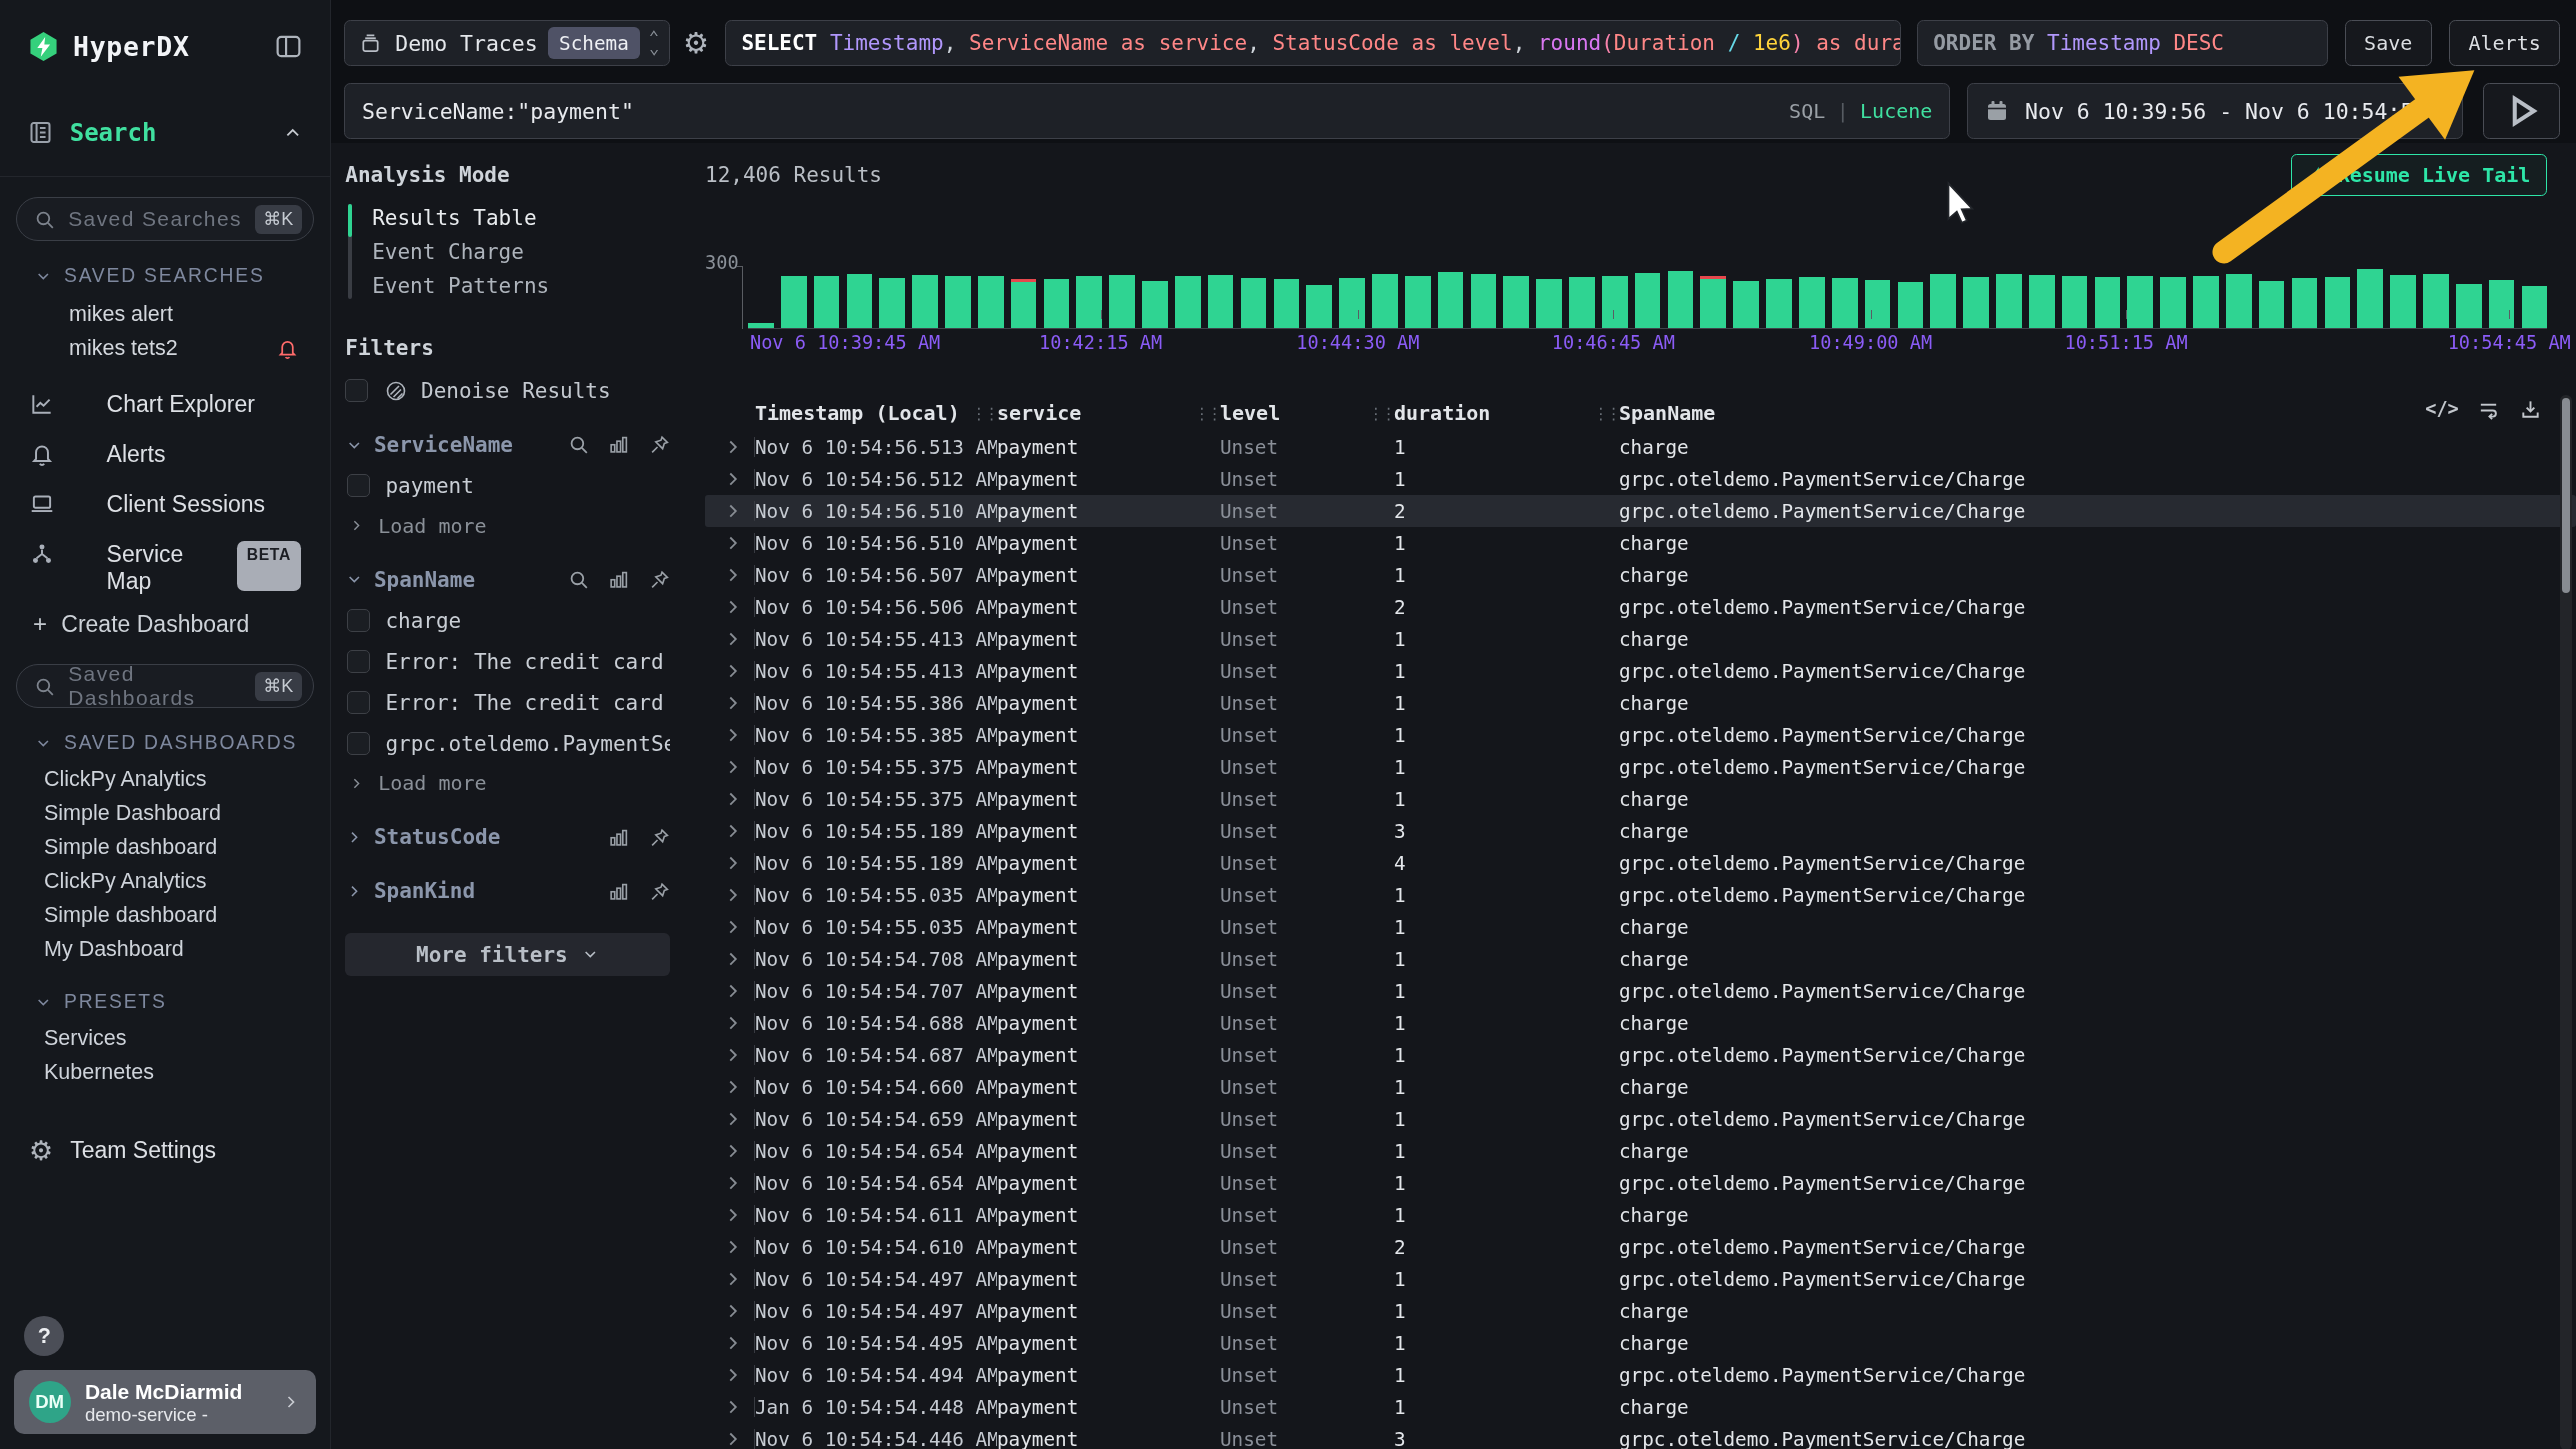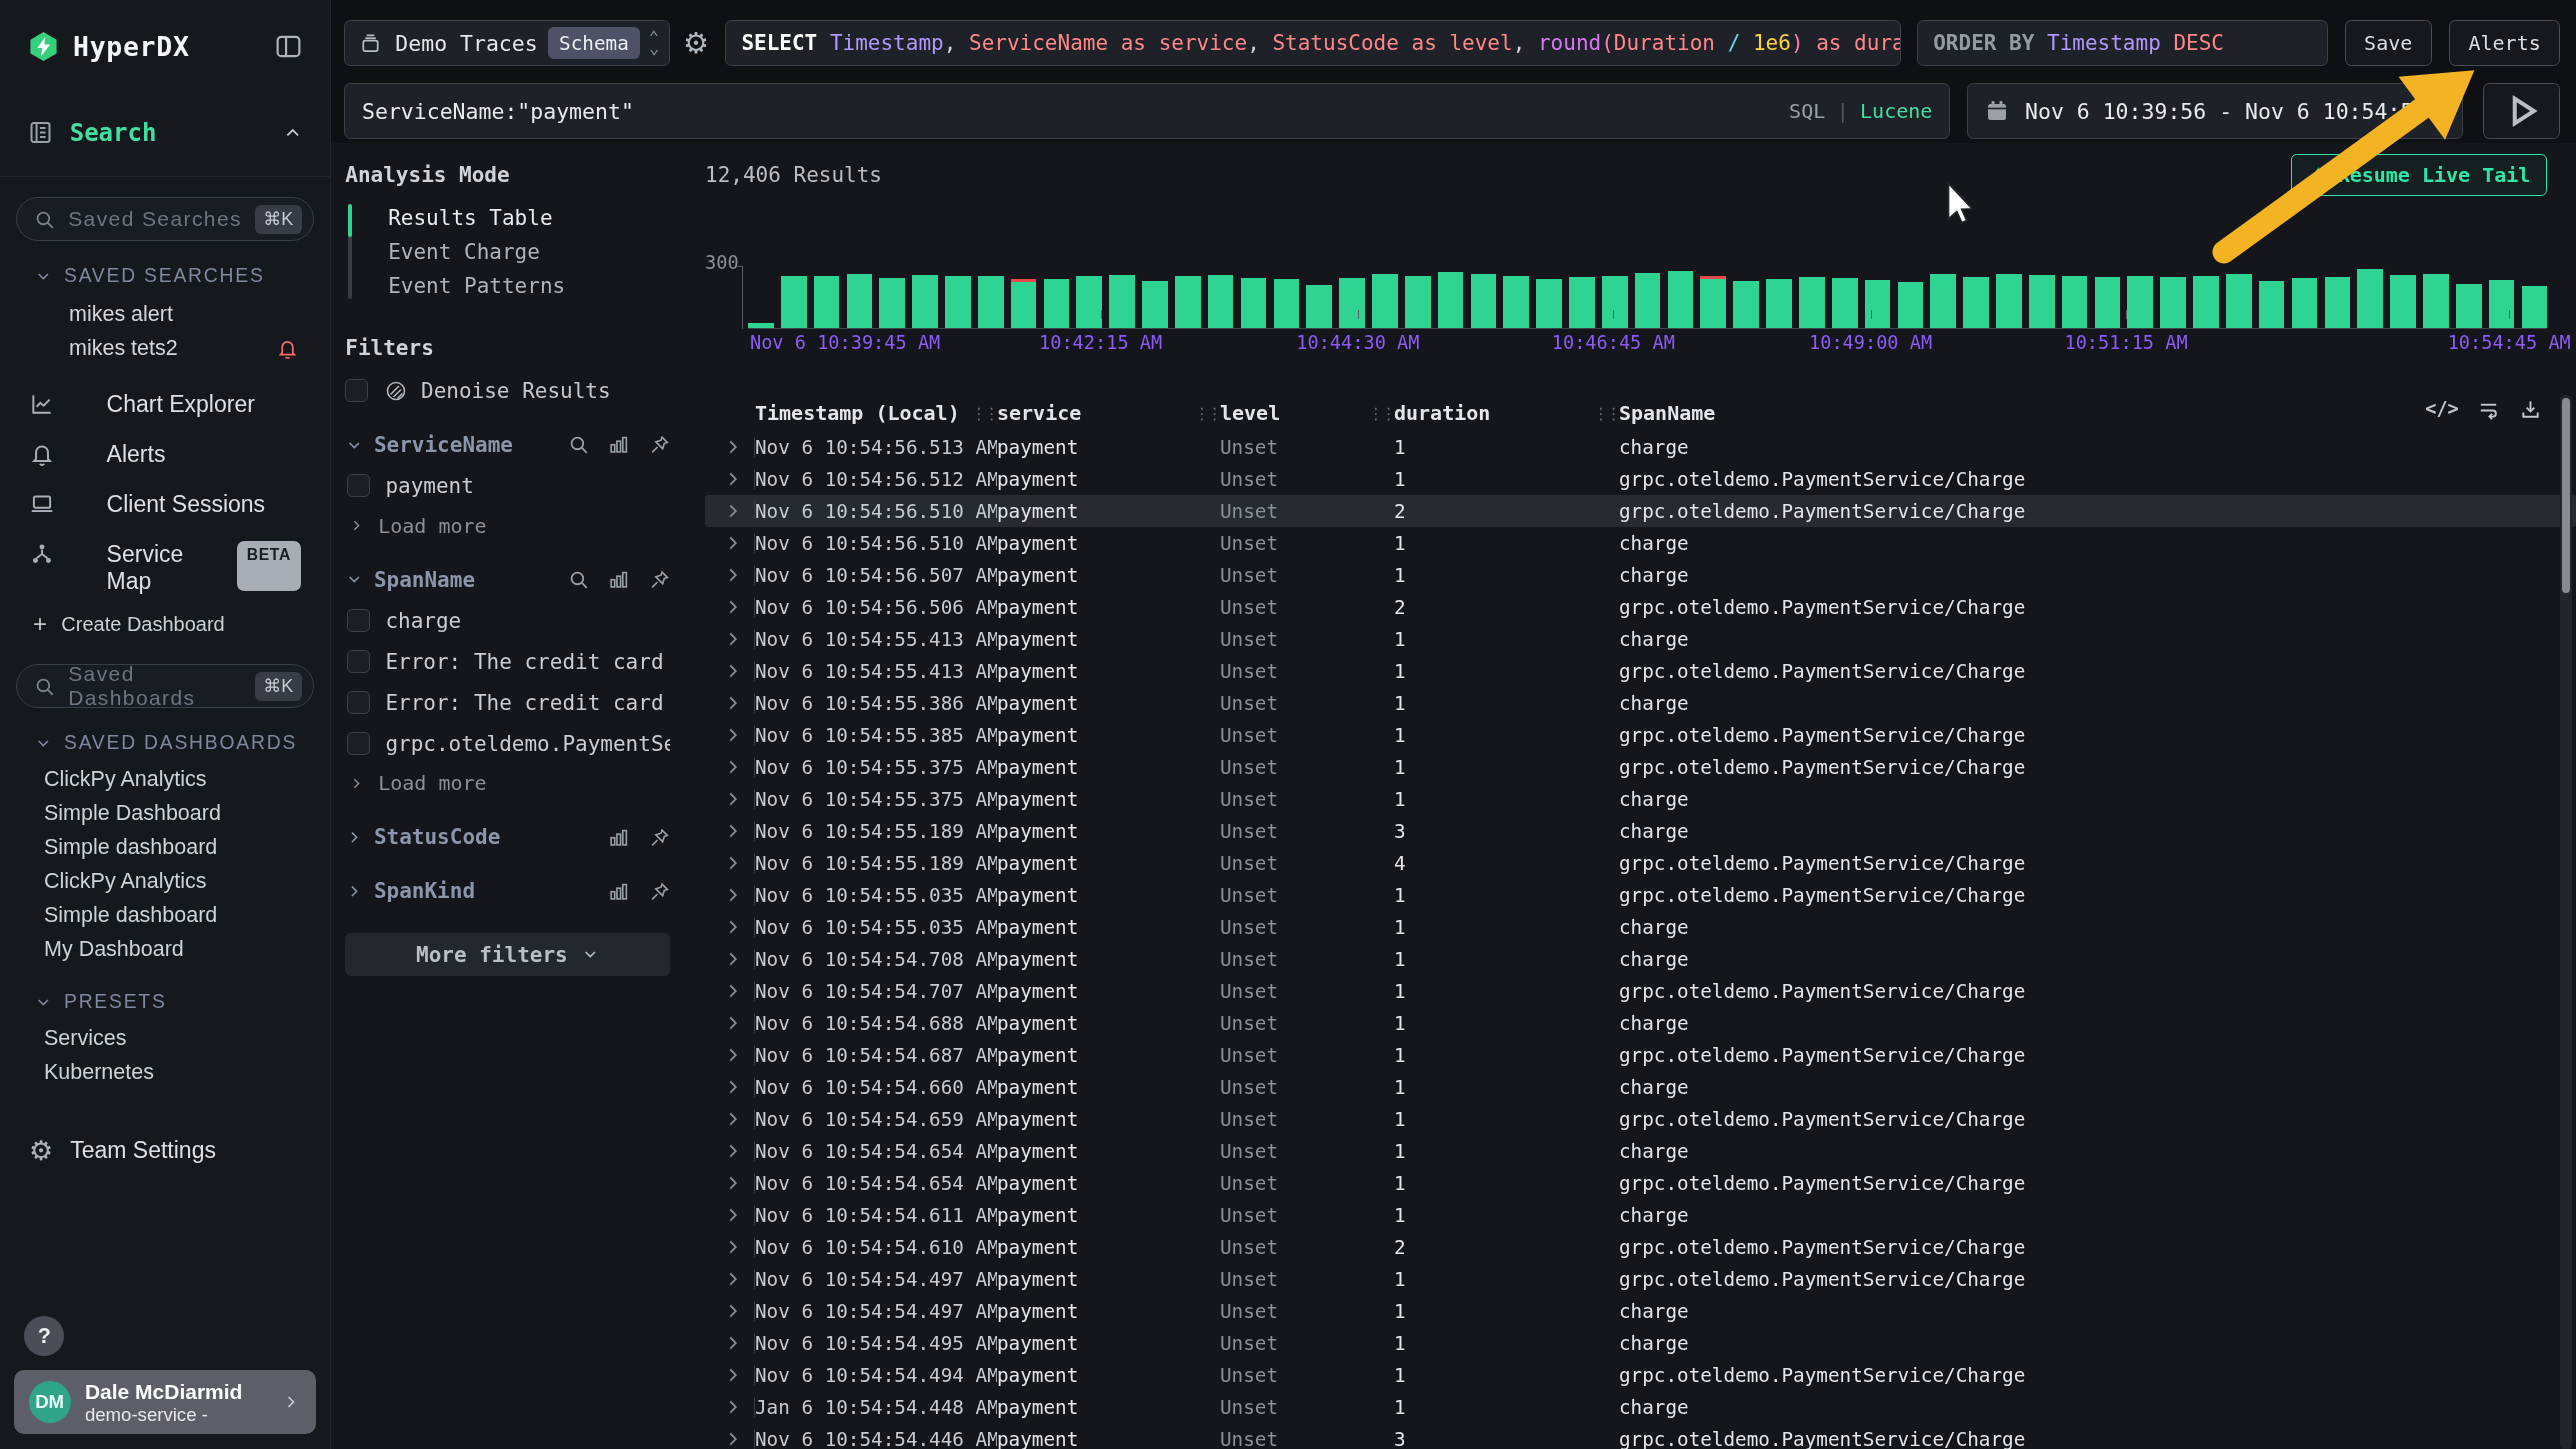--- a/index.html
+++ b/index.html
@@ -36,21 +36,21 @@
   .side-item .bell{margin-left:auto;width:23px;height:23px;color:#ff6b6b;}
   .nav-list{margin-top:26px;}
   .nav-item{display:flex;height:50px;padding:0 29px;gap:33px;}
   .nav-item .ic{width:26px;height:26px;color:#a9afb9;margin-right:18.6px;flex:0 0 26px;}
   .nav-item .nl{font-size:23px;color:#dde0e5;}
   .nav-item .badge{margin-left:14.3px;background:#a9adb6;color:#1c1e24;font-size:15.7px;font-weight:bold;
     letter-spacing:0.7px;border-radius:7.2px;padding:4.3px 10px;}
   .nav-item .chev{margin-left:auto;width:20px;height:20px;color:#c6cad0;}
   .create-row{display:flex;align-items:center;height:40px;margin:13px 0 0 33px;color:#cdd2d8;}
   .create-row .plus{font-size:24px;margin-right:14.3px;color:#c4c9cf;}
-  .create-row .cl{font-size:20px;}
+  .create-row .cl{font-size:23px;}
   .dash-item{padding:0 29px 0 44px;height:34px;display:flex;align-items:center;font-size:21.5px;color:#ced3da;}
   .team-row{display:flex;align-items:center;margin:46px 0 0 29px;}
   .team-row .g{font-size:27px;color:#aeb4bc;margin-right:17px;font-family:"DejaVu Sans",sans-serif;}
   .team-row .tl{font-size:23px;color:#dde0e5;}
   #side-bottom{position:absolute;left:0;right:0;bottom:15.7px;padding:0 14.3px;}
   .help-circle{width:40px;height:40px;border-radius:50%;background:#4b4e57;color:#eceef1;font-size:21.5px;
     display:flex;align-items:center;justify-content:center;margin:0 0 14.3px 10px;font-weight:bold;}
   .user-card{height:64px;border-radius:10px;background:#5c5f68;display:flex;align-items:center;padding:0 14.3px;}
   .avatar{width:42px;height:42px;border-radius:50%;background:#2fa488;color:#eafff7;font-size:18.6px;font-weight:bold;
     display:flex;align-items:center;justify-content:center;margin-right:14.3px;flex:0 0 42px;}
@@ -96,21 +96,21 @@
   .datebox .dt{font-size:21.5px;color:#e8eaee;}
   .playbox{width:77px;height:56px;background:#16181d;border:1.4px solid #4a4d55;border-radius:6.4px;
     margin-left:20px;display:flex;align-items:center;justify-content:center;color:#b9bec6;}
   .playbox svg{width:24px;height:24px;}
 
   
   .f-title{font-size:21px;font-weight:bold;color:#cfd4da;}
   .modes{position:relative;margin:14.3px 0 0 2.9px;}
   .modes .track{position:absolute;left:0;top:2.9px;bottom:4.3px;width:4.3px;background:#3a3d44;border-radius:2.1px;}
   .modes .active-bar{position:absolute;left:0;top:2.9px;height:33px;width:4.3px;background:#2fd492;border-radius:2.1px;}
-  .mode{padding-left:40px;height:34px;display:flex;align-items:center;font-size:21px;color:#aeb4bc;}
+  .mode{padding-left:24px;height:34px;display:flex;align-items:center;font-size:21px;color:#aeb4bc;}
   .mode.active{color:#e9ecef;}
   .f-sub{margin-top:33px;}
   .denoise{display:flex;align-items:center;margin-top:18.6px;}
   .cbx{width:23px;height:23px;border:1.4px solid #3d4046;border-radius:5px;background:#1b1e23;flex:0 0 23px;}
   .denoise .dn-ic{width:24px;height:24px;color:#aeb4bc;margin:0 13px 0 15.7px;}
   .denoise .dl{font-size:21px;color:#c3c8cf;}
   .fsec-head{display:flex;align-items:center;margin-top:30px;}
   .fsec-head .c{width:18.6px;height:18.6px;color:#8b96ab;margin-right:10px;}
   .fsec-head .n{font-size:21px;font-weight:bold;color:#8b96ab;text-align:center;}
   .fsec-head .sp{flex:1;}

